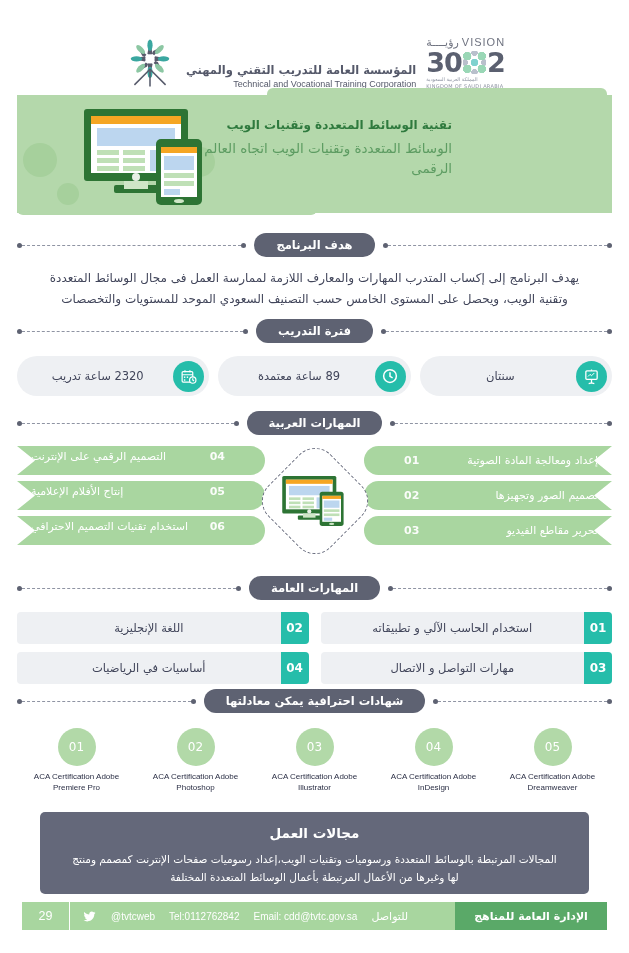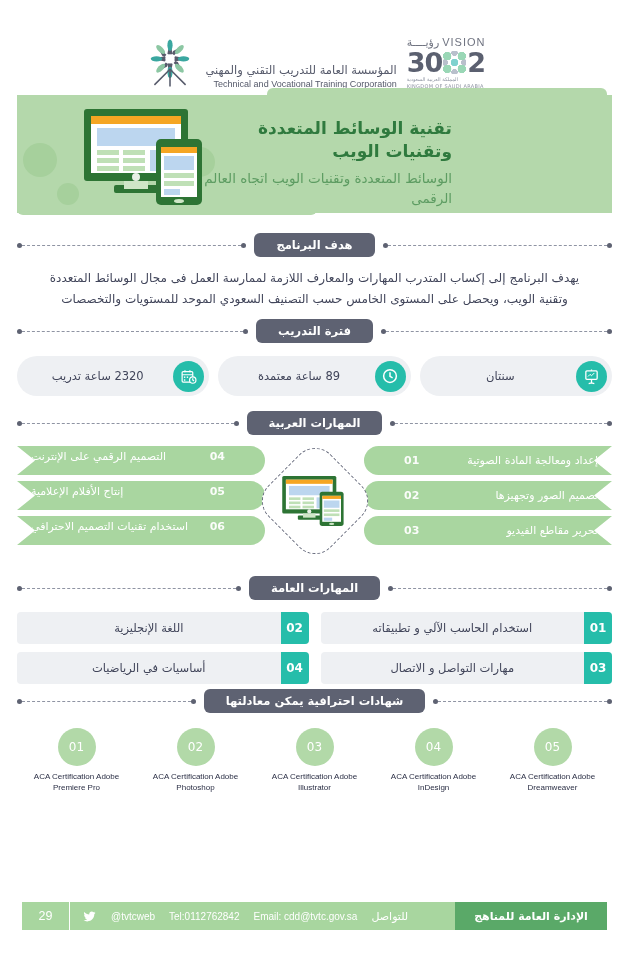--- a/index.html
+++ b/index.html
@@ -36,21 +36,21 @@
       radial-gradient(circle at 82% 22%, #9ad7b6 0 16%, transparent 17%),
       radial-gradient(circle at 18% 78%, #9ad7b6 0 16%, transparent 17%),
       radial-gradient(circle at 82% 78%, #9ad7b6 0 16%, transparent 17%),
       radial-gradient(circle at 50% 8%, #b9c0cc 0 13%, transparent 14%),
       radial-gradient(circle at 50% 92%, #b9c0cc 0 13%, transparent 14%),
       radial-gradient(circle at 8% 50%, #b9c0cc 0 13%, transparent 14%),
       radial-gradient(circle at 92% 50%, #b9c0cc 0 13%, transparent 14%);
   }
   .vision-sub { font-size: 5px; color: #8d93a1; letter-spacing: .3px; text-align: right; line-height: 1.35; }
   .tvtc-text { text-align: right; line-height: 1.4; }
-  .tvtc-ar1 { font-size: 11.5px; font-weight: normal; color: #55596a; margin-top: 40px; }
+  .tvtc-ar1 { font-size: 11.5px; font-weight: bold; color: #55596a; margin-top: 40px; }
   .tvtc-en { font-size: 9px; color: #55596a; font-family: "Liberation Sans", sans-serif; }
   .tvtc-ar2 { font-size: 9.5px; font-weight: bold; color: #4aa05a; }
   .emblem { width: 52px; height: 52px; }
 
   
   .banner-tab {
     position: absolute; top: 88px; right: 22px;
     width: 340px; height: 10px;
     background: #b4d8ab; border-radius: 6px 6px 0 0;
   }
@@ -60,34 +60,34 @@
   }
   .banner-foot {
     position: absolute; top: 205px; left: 17px;
     width: 300px; height: 10px; background: #b4d8ab; border-radius: 0 0 6px 6px;
   }
   .blob { position: absolute; border-radius: 50%; background: #a6d09c; }
   .banner-text {
     position: absolute; top: 22px; right: 160px; width: 260px;
     text-align: right; direction: rtl;
   }
-  .banner-title { font-size: 17px; font-weight: bold; color: #2f7a3e; line-height: 1.35; }
+  .banner-title { font-size: 12px; font-weight: bold; color: #2f7a3e; line-height: 1.35; }
   .banner-sub { font-size: 13.5px; color: #5d9c62; line-height: 1.5; margin-top: 5px; }
   .device-art { position: absolute; top: 12px; left: 55px; }
 
   
   .sec-head {
     position: relative; display: flex; align-items: center;
     justify-content: center; gap: 0; height: 26px;
   }
   .dash-line { flex: 1; display: flex; align-items: center; }
   .dot { width: 5px; height: 5px; border-radius: 50%; background: #5e6272; flex: none; }
   .dashes { flex: 1; height: 0; border-top: 1px dashed #8f94a3; }
   .pill {
-    background: #5e6272; color: #fff; border-radius: 6px;
+    background: #5e6272; color: #fff; border-radius: 12px;
     padding: 5px 22px; font-size: 11.5px; font-weight: bold;
     white-space: nowrap; margin: 0 8px;
   }
 
   .sec { position: absolute; left: 17px; right: 17px; }
 
   
   .goal-text {
     margin-top: 10px; text-align: center; direction: rtl;
     font-size: 12px; line-height: 1.75; color: #41455a; padding: 0 18px;
@@ -509,20 +509,24 @@
         <div class="cert-circle">04</div>
         <div class="cert-name">ACA Certification Adobe InDesign</div>
       </div>
       <div class="cert">
         <div class="cert-circle">05</div>
         <div class="cert-name">ACA Certification Adobe Dreamweaver</div>
       </div>
     </div>
   </div>
 
+  <div class="work-panel">
+    <div class="work-title">مجالات العمل</div>
+    <div class="work-body">المجالات المرتبطة بالوسائط المتعددة ورسوميات وتقنيات الويب،إعداد رسوميات صفحات الإنترنت كمصمم ومنتج لها وغيرها من الأعمال المرتبطة بأعمال الوسائط المتعددة المختلفة</div>
+  </div>
 
   <div class="footer">
     <div class="f-page">29</div>
     <div class="f-mid">
       <svg class="tw" viewBox="0 0 24 24" fill="#ffffff">
         <path d="M23 4.9c-.8.4-1.7.6-2.6.8 1-.6 1.7-1.5 2-2.6-.9.5-1.9.9-3 1.1-.8-.9-2-1.5-3.3-1.5-2.5 0-4.6 2-4.6 4.6 0 .4 0 .7.1 1C7.9 8.1 4.6 6.3 2.4 3.6c-.4.7-.6 1.5-.6 2.3 0 1.6.8 3 2 3.8-.7 0-1.4-.2-2-.6v.1c0 2.2 1.6 4 3.7 4.5-.4.1-.8.2-1.2.2-.3 0-.6 0-.9-.1.6 1.8 2.2 3.1 4.3 3.2-1.6 1.2-3.5 2-5.7 2-.4 0-.7 0-1.1-.1 2 1.3 4.4 2.1 7 2.1 8.4 0 13-7 13-13v-.6c.9-.6 1.7-1.4 2.3-2.3z"></path>
       </svg>
       <span>@tvtcweb</span>
       <span>Tel:0112762842</span>
       <span>Email: cdd@tvtc.gov.sa</span>

